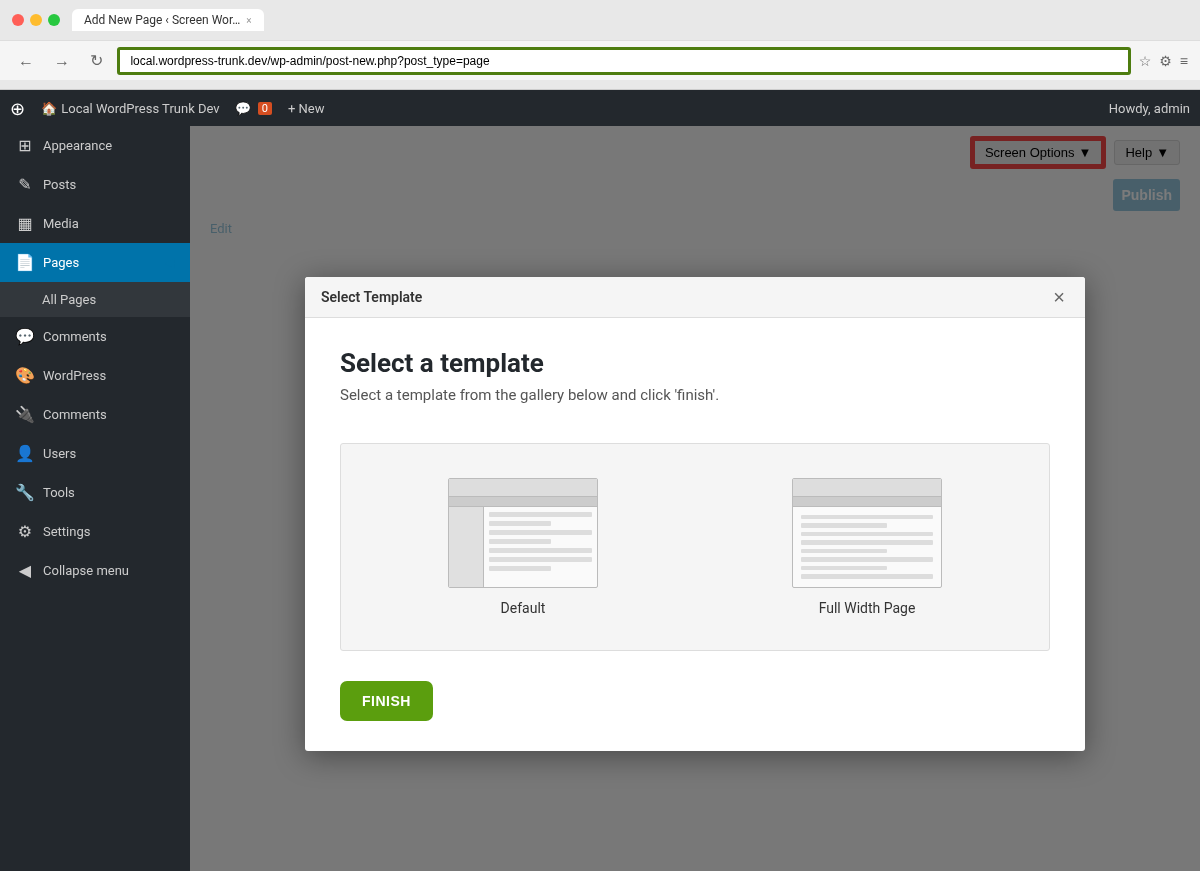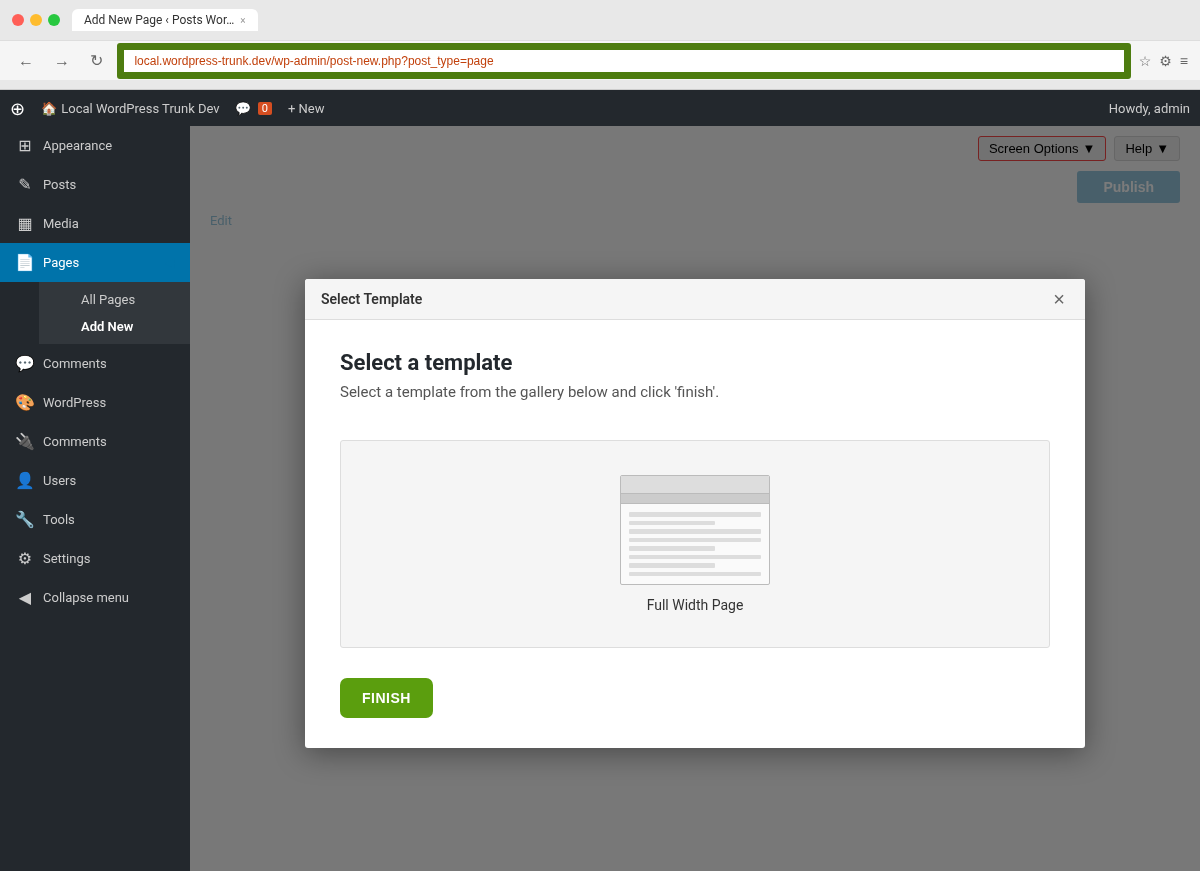--- a/index.html
+++ b/index.html
@@ -10,62 +10,62 @@
     .browser-title-bar { display: flex; align-items: center; padding: 8px 12px; height: 40px; background: #e8e8e8; }
     .browser-dots { display: flex; gap: 6px; margin-right: 12px; }
     .browser-dot { width: 12px; height: 12px; border-radius: 50%; }
     .dot-red { background: #ff5f57; }
     .dot-yellow { background: #febc2e; }
     .dot-green { background: #28c840; }
     .browser-tab { background: white; border-radius: 6px 6px 0 0; padding: 4px 12px; font-size: 12px; color: #333; display: flex; align-items: center; gap: 6px; min-width: 160px; }
     .browser-tab-close { color: #999; font-size: 10px; cursor: pointer; }
     .browser-nav-bar { display: flex; align-items: center; padding: 4px 12px; height: 40px; background: #f5f5f5; border-top: 1px solid #ddd; gap: 8px; }
     .nav-btn { background: none; border: none; color: #666; font-size: 16px; cursor: pointer; padding: 2px 6px; }
-    .address-bar { flex: 1; background: white; border: 7px solid #4d7c0f; border-radius: 3px; padding: 4px 10px; font-size: 12px; color: #c2410c; }
+    .address-bar { flex: 1; background: white; border: 3px solid #4d7c0f; border-radius: 3px; padding: 4px 10px; font-size: 12px; color: #000000; }
     .nav-icons { display: flex; gap: 8px; color: #666; font-size: 14px; }
 
     
     .wp-admin-bar { background: #23282d; height: 36px; display: flex; align-items: center; padding: 0 10px; gap: 16px; }
     .wp-logo { color: white; font-size: 18px; }
     .admin-bar-item { color: #ccc; font-size: 13px; display: flex; align-items: center; gap: 4px; cursor: pointer; }
     .admin-bar-right { margin-left: auto; color: #ccc; font-size: 13px; }
     .comment-count { background: #d54e21; color: white; border-radius: 2px; padding: 0 4px; font-size: 11px; margin-left: 2px; }
 
     
     .wp-main { display: flex; height: calc(871px - 90px - 36px); }
 
     
     .sidebar { background: #23282d; width: 190px; flex-shrink: 0; overflow-y: auto; }
     .sidebar-item { display: flex; align-items: center; gap: 8px; padding: 10px 15px; color: #ccc; font-size: 13px; cursor: pointer; }
     .sidebar-item.active { background: #0073aa; color: white; }
     .sidebar-item .icon { font-size: 16px; width: 20px; text-align: center; }
-    .sidebar-sub { padding: 4px 0; background: #32373c; margin-left: 39px; }
+    .sidebar-sub { padding: 4px 0; background: #32373c; }
     .sidebar-sub-item { display: block; padding: 6px 15px 6px 42px; color: #ccc; font-size: 13px; cursor: pointer; text-decoration: none; }
     .sidebar-sub-item.active { color: white; font-weight: 600; }
     .sidebar-arrow { margin-left: auto; color: #0073aa; }
 
     
     .content-area { flex: 1; background: #f1f1f1; position: relative; overflow: hidden; }
 
     
     .wp-admin-header { background: #f1f1f1; padding: 10px 20px; display: flex; justify-content: flex-end; align-items: center; gap: 8px; }
-    .screen-options-btn { background: #e5e5e5; border: 1px solid #ef4444; border-radius: 3px; padding: 4px 10px; font-size: 13px; cursor: pointer; display: flex; align-items: center; gap: 4px; }
+    .screen-options-btn { background: #e5e5e5; border: 5px solid #ef4444; border-radius: 3px; padding: 4px 10px; font-size: 13px; cursor: pointer; display: flex; align-items: center; gap: 4px; }
     .help-btn { background: #e5e5e5; border: 1px solid #ccc; border-radius: 3px; padding: 4px 10px; font-size: 13px; cursor: pointer; display: flex; align-items: center; gap: 4px; }
-    .publish-btn { background: #0073aa; color: white; border: none; border-radius: 3px; padding: 8px 26px; font-size: 14px; font-weight: 600; cursor: pointer; float: right; }
+    .publish-btn { background: #0073aa; color: white; border: none; border-radius: 3px; padding: 8px 8px; font-size: 14px; font-weight: 600; cursor: pointer; float: right; }
 
     
     .modal-overlay { position: absolute; top: 0; left: 0; right: 0; bottom: 0; background: rgba(0,0,0,0.5); z-index: 100; display: flex; justify-content: center; align-items: center; padding-top: 30px; }
 
     
     .modal { background: white; width: 780px; border-radius: 3px; box-shadow: 0 5px 30px rgba(0,0,0,0.4); overflow: hidden; }
     .modal-header { background: #f5f5f5; border-bottom: 1px solid #ddd; padding: 10px 16px; display: flex; justify-content: space-between; align-items: center; }
     .modal-title { font-size: 14px; font-weight: 600; color: #333; }
     .modal-close { background: none; border: none; font-size: 20px; color: #666; cursor: pointer; line-height: 1; padding: 0 4px; }
     .modal-body { padding: 30px 35px; }
-    .modal-heading { font-size: 22px; font-weight: 700; color: #23282d; margin-bottom: 8px; }
+    .modal-heading { font-size: 26px; font-weight: 700; color: #23282d; margin-bottom: 8px; }
     .modal-desc { font-size: 15px; color: #555; margin-bottom: 39px; }
 
     
     .template-gallery { background: #f5f5f5; border: 1px solid #ddd; border-radius: 3px; padding: 20px; display: flex; gap: 20px; margin-bottom: 30px; }
     .template-item { flex: 1; display: flex; flex-direction: column; align-items: center; gap: 12px; cursor: pointer; padding: 12px; border-radius: 3px; border: 2px solid transparent; }
     .template-item.selected { background: #e8e8e8; border-color: #999; }
 
     
     .tmpl-thumb { width: 150px; height: 110px; border: 1px solid #bbb; background: #fafafa; position: relative; overflow: hidden; border-radius: 2px; }
 
@@ -104,21 +104,21 @@
 <body>
 
 <div class="browser-chrome">
   <div class="browser-title-bar">
     <div class="browser-dots">
       <div class="browser-dot dot-red"></div>
       <div class="browser-dot dot-yellow"></div>
       <div class="browser-dot dot-green"></div>
     </div>
     <div class="browser-tab">
-      <span>Add New Page ‹ Posts Wor…</span>
+      <span>Add New Page ‹ Screen Wor…</span>
       <span class="browser-tab-close">×</span>
     </div>
   </div>
   <div class="browser-nav-bar">
     <button class="nav-btn">←</button>
     <button class="nav-btn">→</button>
     <button class="nav-btn">↻</button>
     <input class="address-bar" type="text" value="local.wordpress-trunk.dev/wp-admin/post-new.php?post_type=page" style="">
     <div class="nav-icons">
       <span>☆</span>
@@ -161,21 +161,20 @@
       <span class="icon">▦</span>
       <span>Media</span>
     </div>
     <div class="sidebar-item active">
       <span class="icon">📄</span>
       <span>Pages</span>
       <span class="sidebar-arrow">◀</span>
     </div>
     <div class="sidebar-sub">
       <a class="sidebar-sub-item">All Pages</a>
-      <a class="sidebar-sub-item active">Add New</a>
     </div>
     <div class="sidebar-item">
       <span class="icon">💬</span>
       <span>Comments</span>
     </div>
     <div class="sidebar-item">
       <span class="icon">🎨</span>
       <span>WordPress</span>
     </div>
     <div class="sidebar-item">
@@ -230,20 +229,39 @@
           <button class="modal-close">×</button>
         </div>
 
         <div class="modal-body">
           <h2 class="modal-heading">Select a template</h2>
           <p class="modal-desc">Select a template from the gallery below and click 'finish'.</p>
 
           
           <div class="template-gallery">
 
+            <div class="template-item">
+              <div class="tmpl-thumb">
+                <div class="tmpl-default-header"></div>
+                <div class="tmpl-default-nav"></div>
+                <div class="tmpl-default-body">
+                  <div class="tmpl-default-sidebar"></div>
+                  <div class="tmpl-default-content">
+                    <div class="tmpl-content-line"></div>
+                    <div class="tmpl-content-line short"></div>
+                    <div class="tmpl-content-line"></div>
+                    <div class="tmpl-content-line short"></div>
+                    <div class="tmpl-content-line"></div>
+                    <div class="tmpl-content-line"></div>
+                    <div class="tmpl-content-line short"></div>
+                  </div>
+                </div>
+              </div>
+              <span class="template-name">Default</span>
+            </div>
 
 
             <div class="template-item">
               <div class="tmpl-thumb">
                 <div class="tmpl-full-header"></div>
                 <div class="tmpl-full-nav"></div>
                 <div class="tmpl-full-body">
                   <div class="tmpl-full-line"></div>
                   <div class="tmpl-full-line short"></div>
                   <div class="tmpl-full-line"></div>

